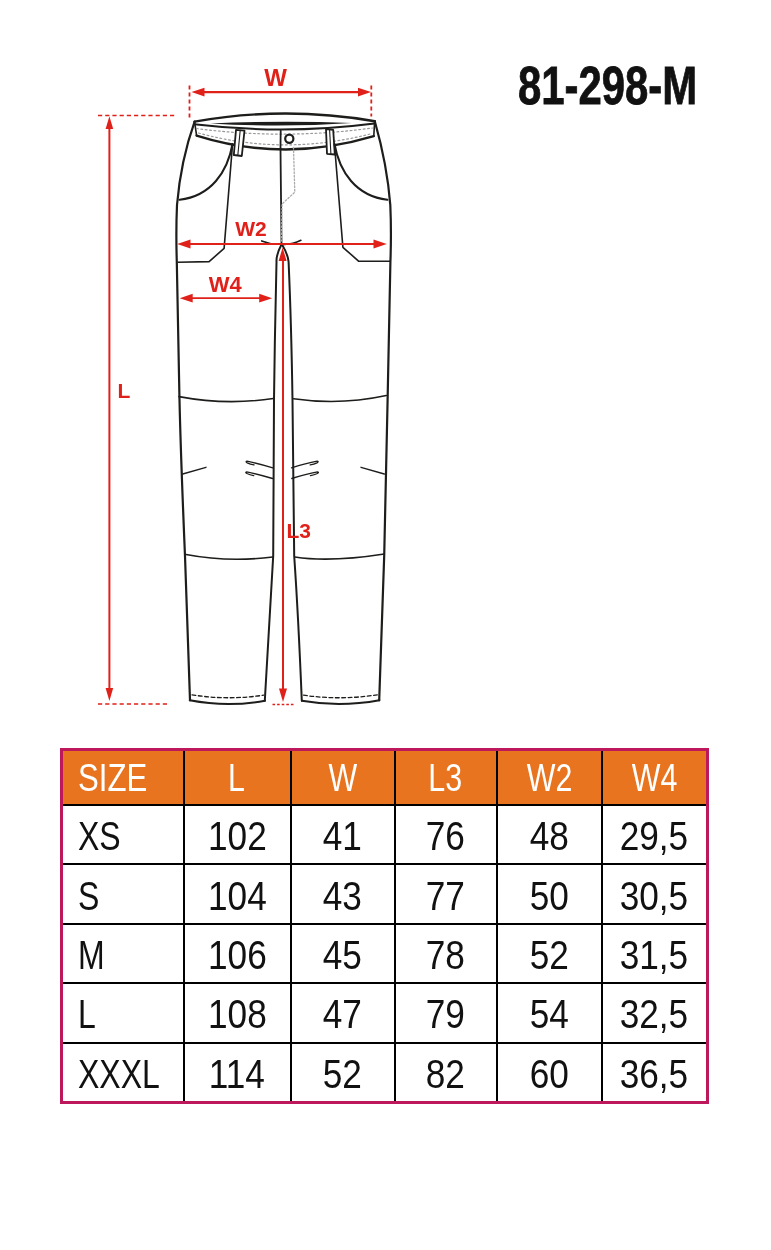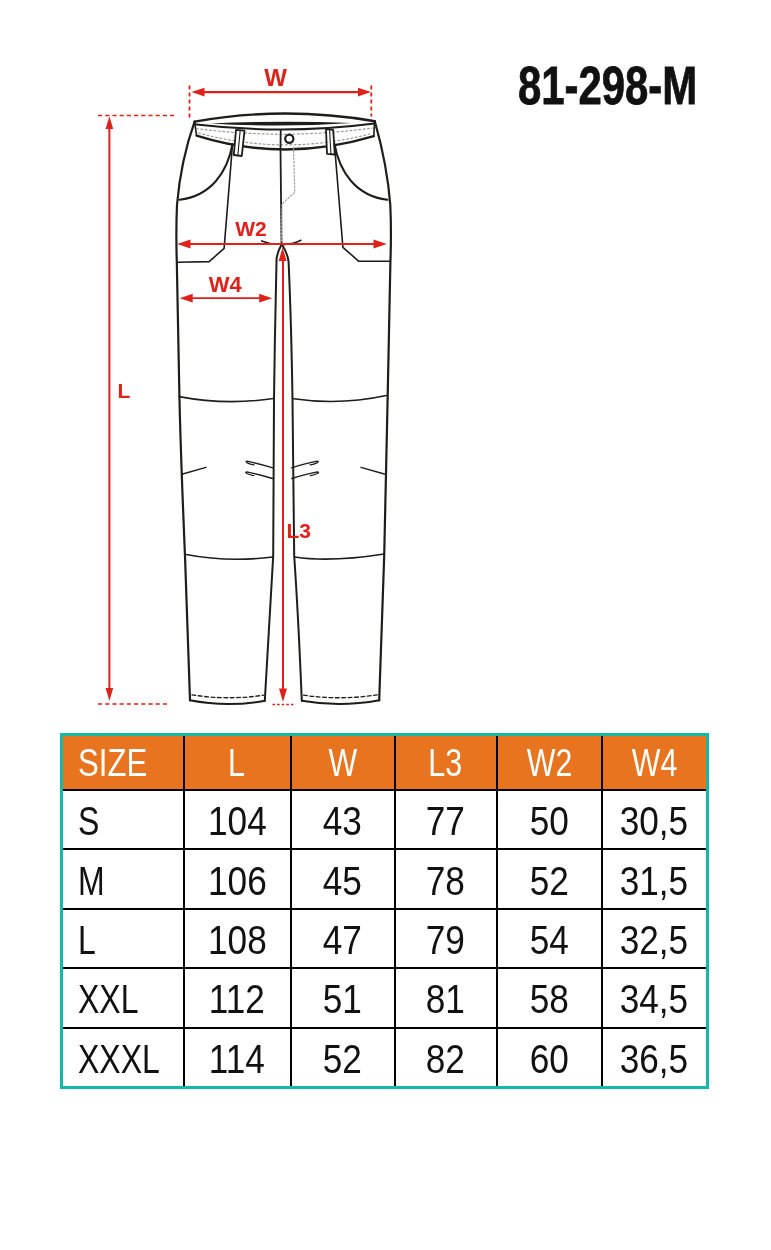--- a/index.html
+++ b/index.html
@@ -3,21 +3,21 @@
 <meta charset="utf-8">
 <style>
   html,body{margin:0;padding:0;background:#fff;width:771px;height:1250px;overflow:hidden;}
   body{font-family:"Liberation Sans",sans-serif;position:relative;}
   .code{position:absolute;left:518px;top:59px;font-size:53px;font-weight:bold;color:#111;
         transform:scaleX(0.79);transform-origin:left top;white-space:nowrap;letter-spacing:0px;-webkit-text-stroke:0.8px #111;line-height:1;}
   table.sz{position:absolute;left:60px;top:733px;border-collapse:collapse;table-layout:fixed;
            font-size:38px;color:#111;}
   table.sz td,table.sz th{border:2px solid #000;padding:0;height:57.4px;text-align:center;vertical-align:middle;overflow:hidden;}
   table.sz td{font-size:40px;}
-  table.sz{border:3px solid #14b8a6;}
+  table.sz{border:3px solid #be185d;margin-top:15px;}
   table.sz th{background:#e8741f;color:#fff;font-weight:normal;height:53px;}
   .c{display:inline-block;transform:scaleX(0.88);transform-origin:center;white-space:nowrap;}
   .l{display:inline-block;transform:scaleX(0.8);transform-origin:left;white-space:nowrap;}
   table.sz td.f,table.sz th.f{text-align:left;padding-left:14.5px;}
   table.sz th .c{transform:scaleX(0.8);}
   table.sz td span{position:relative;top:2px;}
   table.sz th span{position:relative;top:1px;}
 </style>
 </head>
 <body>
@@ -163,20 +163,28 @@
   <tbody>
       <tr>
         <th class="f"><span class="l" style="transform:scaleX(0.82)">SIZE</span></th>
         <th><span class="c">L</span></th>
         <th><span class="c">W</span></th>
         <th><span class="c">L3</span></th>
         <th><span class="c">W2</span></th>
         <th><span class="c">W4</span></th>
       </tr>
 
+  <tr>
+        <td class="f"><span class="l">XS</span></td>
+        <td><span class="c">102</span></td>
+        <td><span class="c">41</span></td>
+        <td><span class="c">76</span></td>
+        <td><span class="c">48</span></td>
+        <td><span class="c">29,5</span></td>
+      </tr>
 
   <tr>
         <td class="f"><span class="l">S</span></td>
         <td><span class="c">104</span></td>
         <td><span class="c">43</span></td>
         <td><span class="c">77</span></td>
         <td><span class="c">50</span></td>
         <td><span class="c">30,5</span></td>
       </tr>
 
@@ -192,28 +200,20 @@
   <tr>
         <td class="f"><span class="l">L</span></td>
         <td><span class="c">108</span></td>
         <td><span class="c">47</span></td>
         <td><span class="c">79</span></td>
         <td><span class="c">54</span></td>
         <td><span class="c">32,5</span></td>
       </tr>
 
 
-  <tr>
-        <td class="f"><span class="l">XXL</span></td>
-        <td><span class="c">112</span></td>
-        <td><span class="c">51</span></td>
-        <td><span class="c">81</span></td>
-        <td><span class="c">58</span></td>
-        <td><span class="c">34,5</span></td>
-      </tr>
 
   <tr>
         <td class="f"><span class="l">XXXL</span></td>
         <td><span class="c">114</span></td>
         <td><span class="c">52</span></td>
         <td><span class="c">82</span></td>
         <td><span class="c">60</span></td>
         <td><span class="c">36,5</span></td>
       </tr>
 </tbody>

